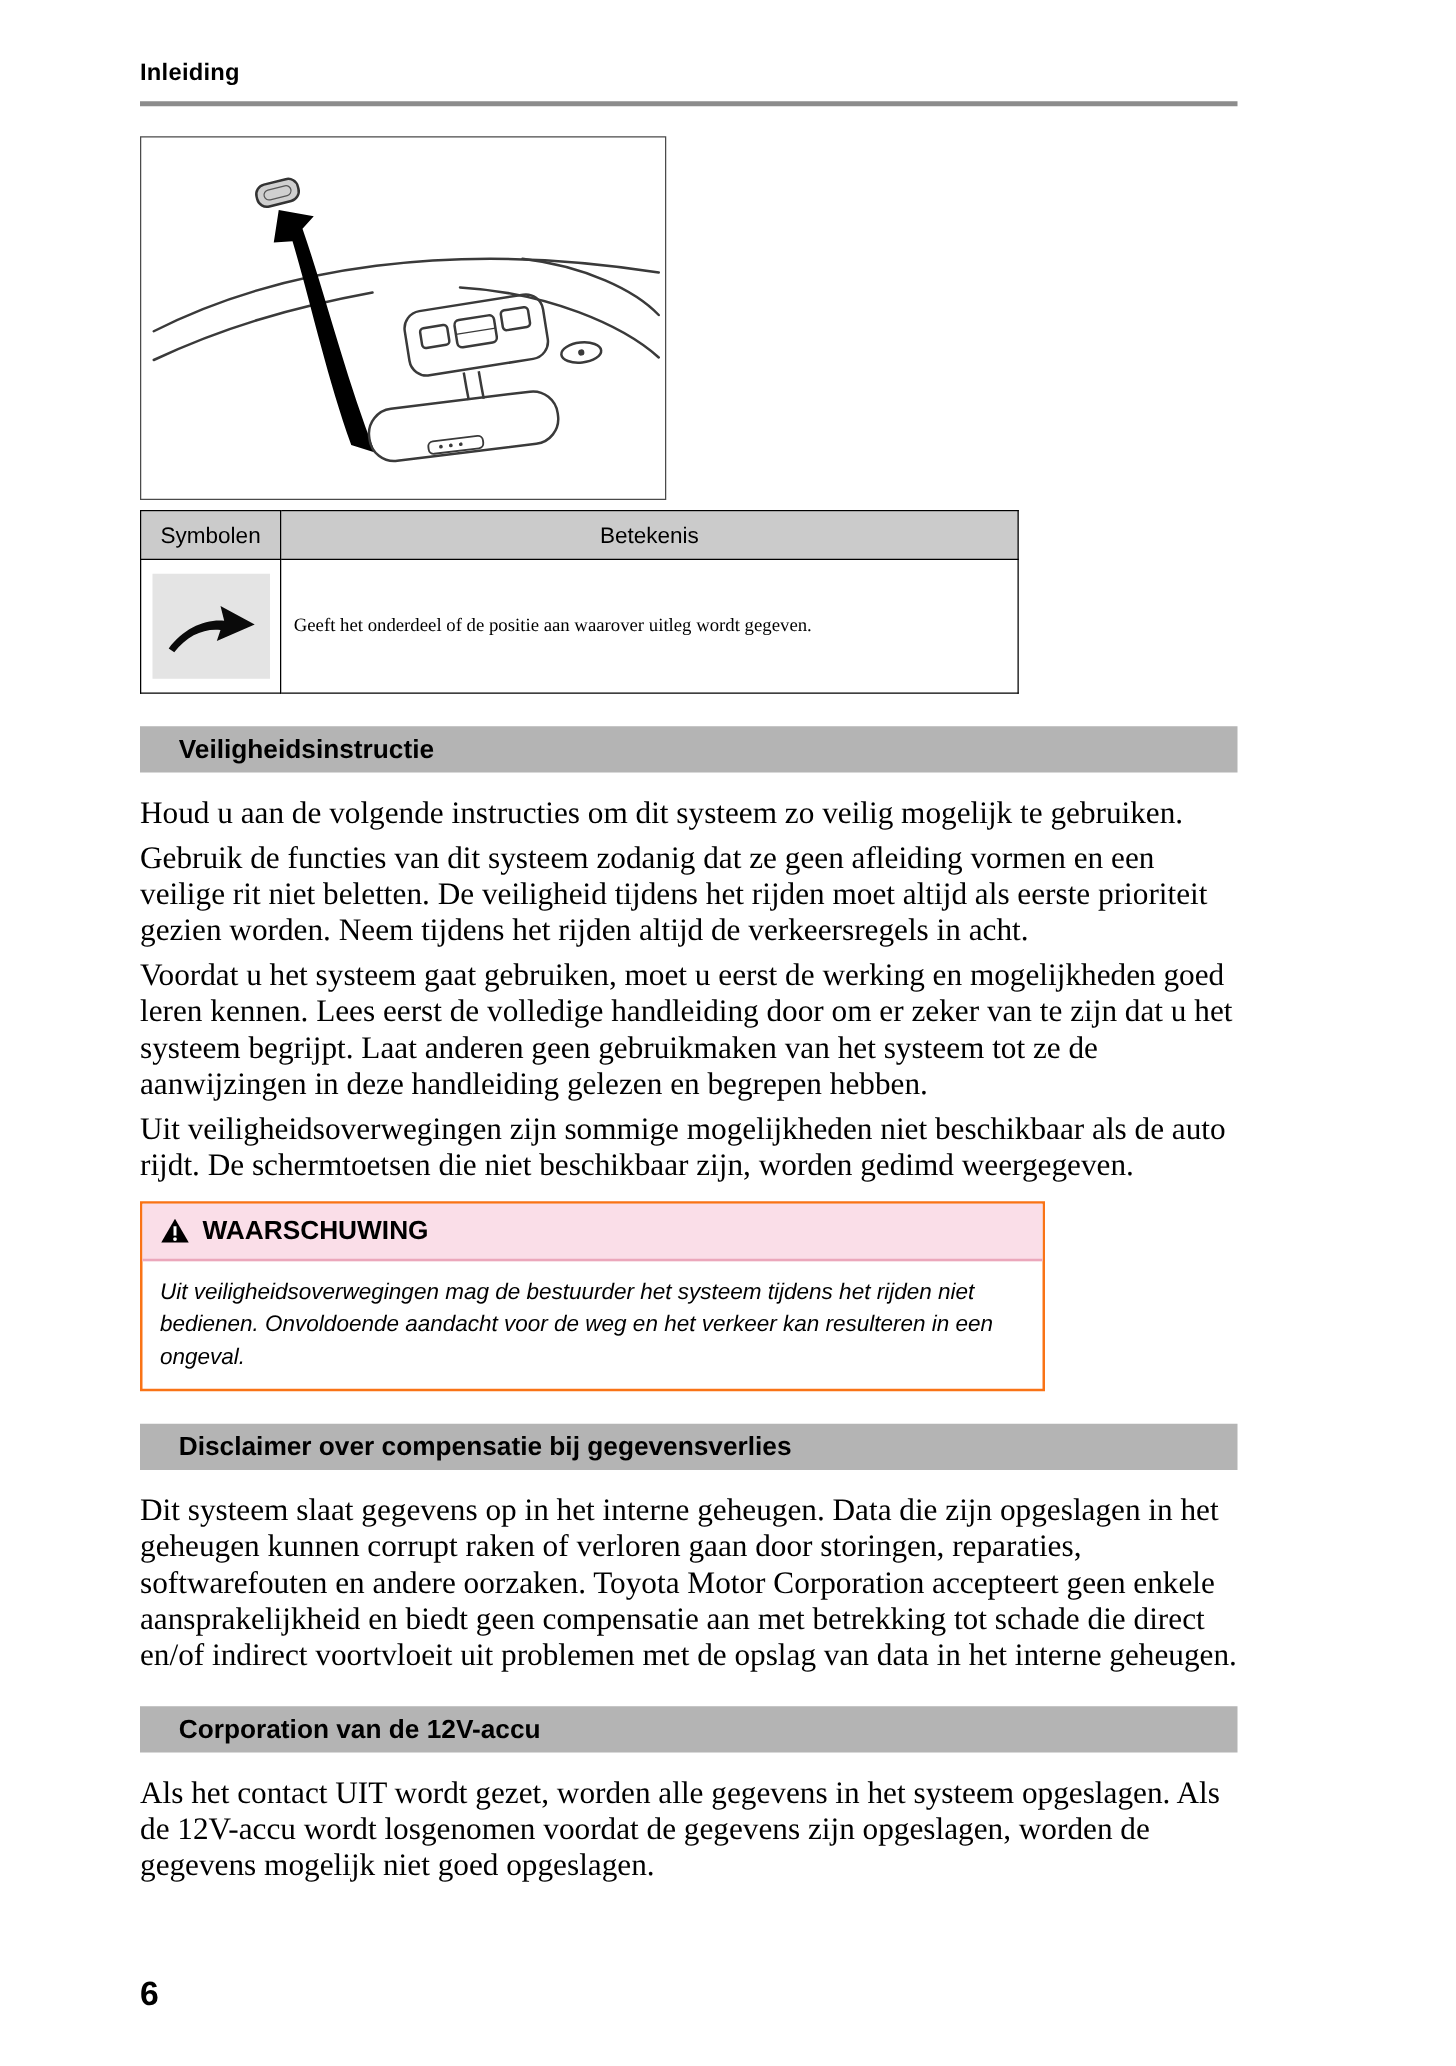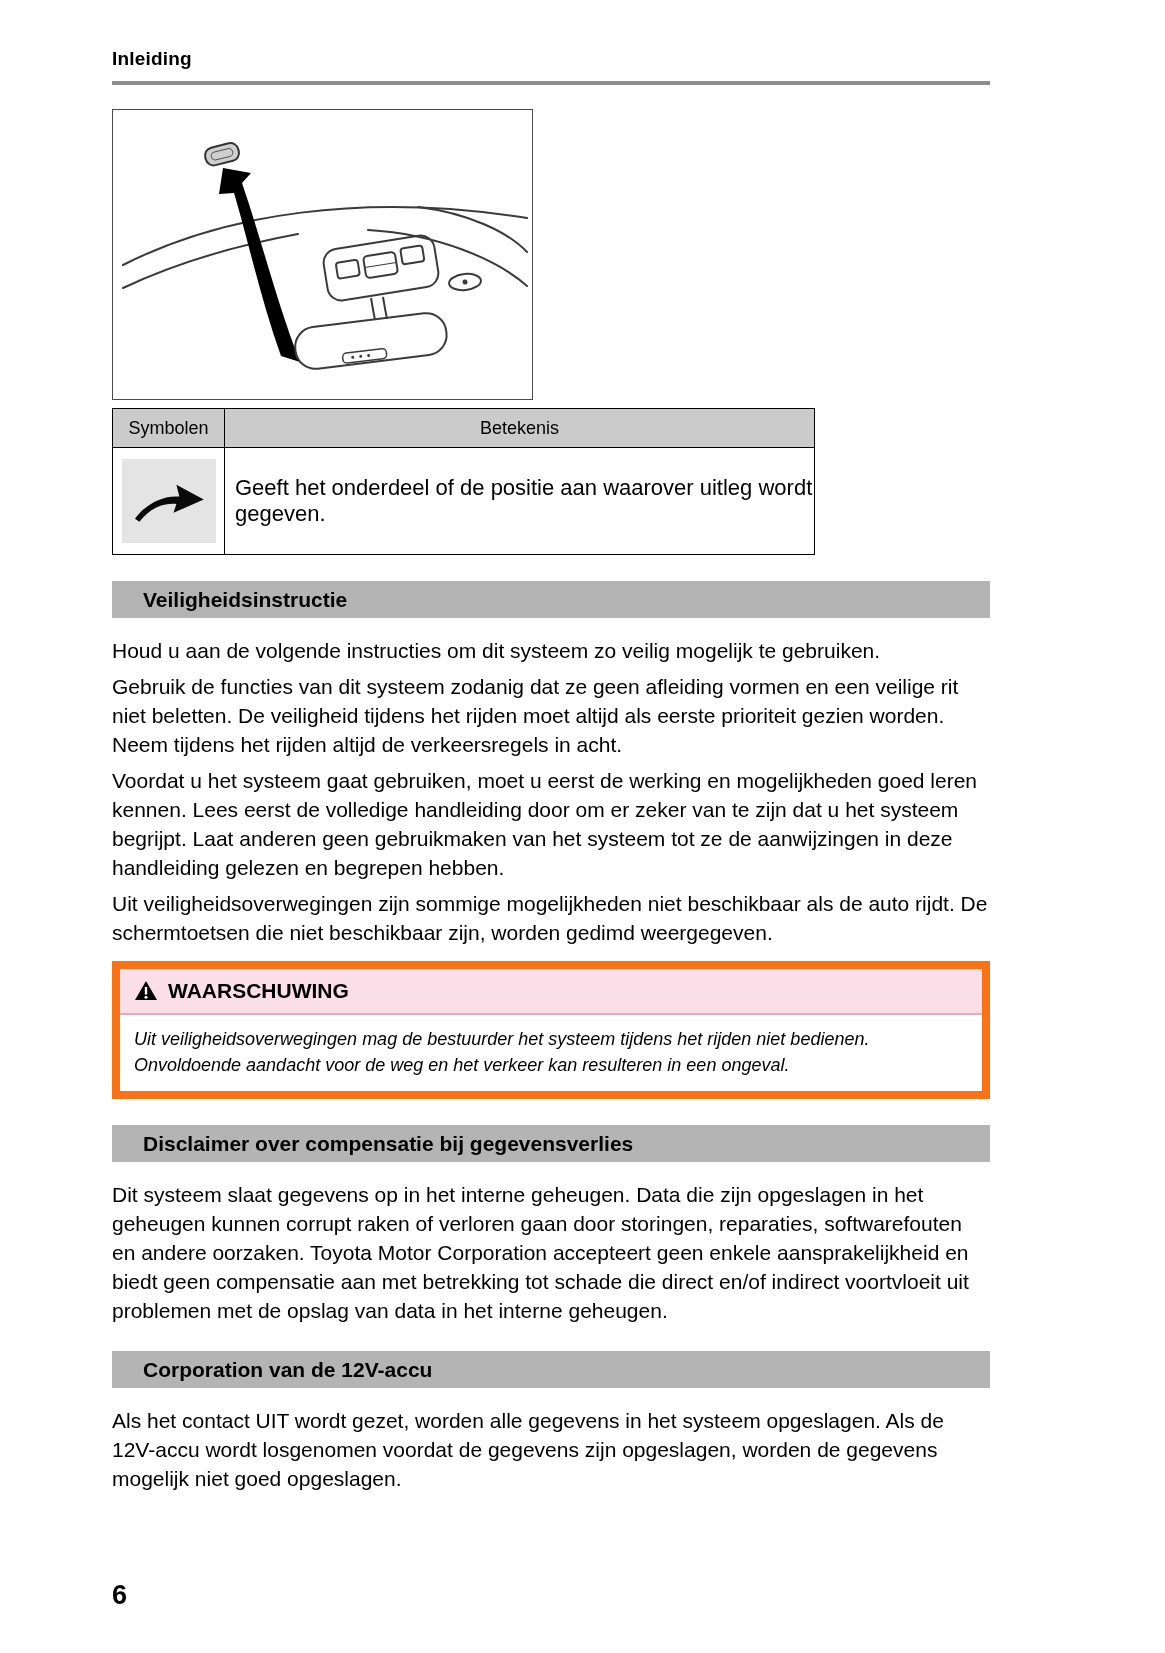--- a/index.html
+++ b/index.html
@@ -49,53 +49,55 @@
     vertical-align:middle;
   }
   .symbol-badge {
     display:inline-flex;
     align-items:center;
     justify-content:center;
     width:94px; height:84px;
     background:#e4e4e4;
   }
   td.meaning-cell {
-    font-size:22px;
+    font-size:15px;
     padding-left:10px;
     vertical-align:middle;
+    font-family:Liberation Serif, serif;
   }
 
   
   .section-bar {
     margin-top:26px;
     height:37px;
     background:#b4b4b4;
     display:flex;
     align-items:center;
   }
   .section-accent { width:13px; background:#757575; flex:0 0 auto; }
   .section-title {
     font-size:21px; font-weight:bold;
     display:flex; align-items:center;
     padding-left:18px;
   }
 
   
   .body-text { margin-top:18px; }
   .body-text p {
-    font-size:21px;
+    font-size:25px;
     line-height:29px;
     margin-bottom:7px;
+    font-family:Liberation Serif, serif;
   }
 
   
   .warning-box {
     margin-top:14px;
-    border:8px solid #f97316;
-    width:878px;
+    border:2px solid #f97316;
+    width:724px;
     background:#fff;
   }
   .warning-header {
     background:#fadee8;
     border-bottom:2px solid #eba7bb;
     height:46px;
     display:flex;
     align-items:center;
     padding-left:14px;
   }

